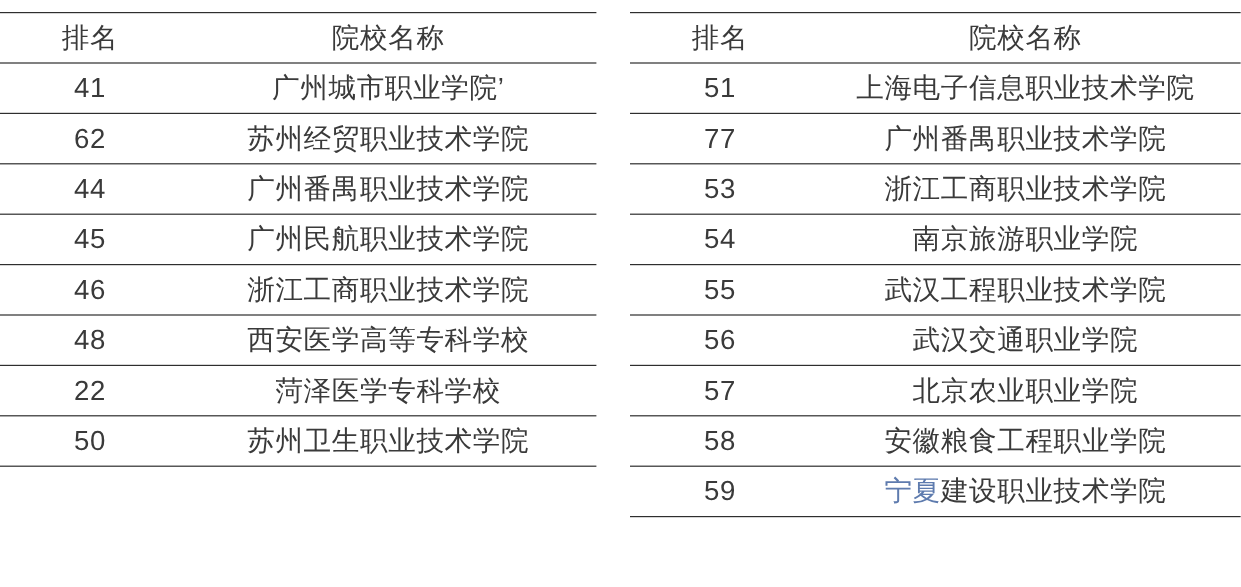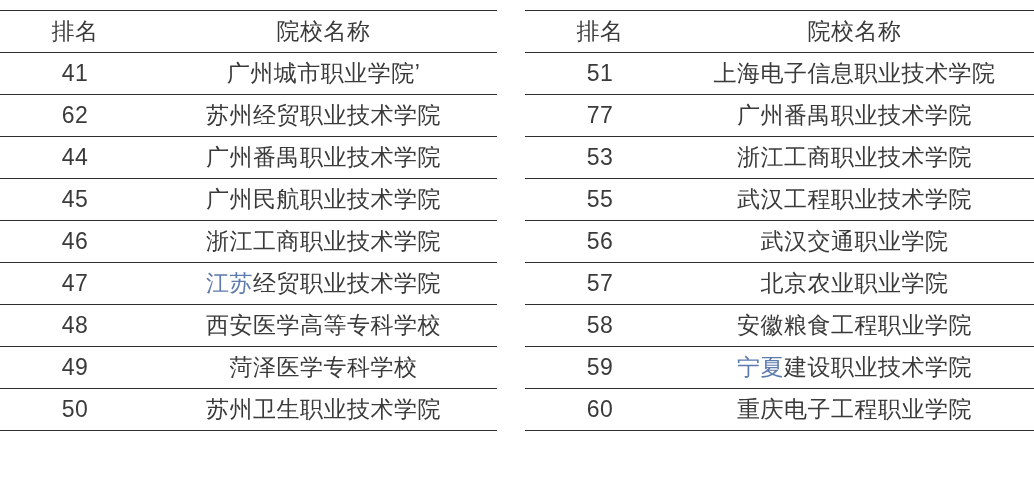--- a/index.html
+++ b/index.html
@@ -79,29 +79,25 @@
         </tr>
         <tr>
           <td class="col-rank">45</td>
           <td class="col-name"><span>广州民航职业技术学院</span></td>
         </tr>
         <tr>
           <td class="col-rank">46</td>
           <td class="col-name"><span>浙江工商职业技术学院</span></td>
         </tr>
         <tr>
-          <td class="col-rank">47</td>
-          <td class="col-name"><span class="hl">江苏</span><span>经贸职业技术学院</span></td>
-        </tr>
-        <tr>
           <td class="col-rank">48</td>
           <td class="col-name"><span>西安医学高等专科学校</span></td>
         </tr>
         <tr>
-          <td class="col-rank">49</td>
+          <td class="col-rank">22</td>
           <td class="col-name"><span>菏泽医学专科学校</span></td>
         </tr>
         <tr>
           <td class="col-rank">50</td>
           <td class="col-name"><span>苏州卫生职业技术学院</span></td>
         </tr>
       </tbody>
   </table>
 
   <table class="rank-table table-right">
@@ -118,39 +114,39 @@
         </tr>
         <tr>
           <td class="col-rank">77</td>
           <td class="col-name"><span>广州番禺职业技术学院</span></td>
         </tr>
         <tr>
           <td class="col-rank">53</td>
           <td class="col-name"><span>浙江工商职业技术学院</span></td>
         </tr>
         <tr>
+          <td class="col-rank">54</td>
+          <td class="col-name"><span>南京旅游职业学院</span></td>
+        </tr>
+        <tr>
           <td class="col-rank">55</td>
           <td class="col-name"><span>武汉工程职业技术学院</span></td>
         </tr>
         <tr>
           <td class="col-rank">56</td>
           <td class="col-name"><span>武汉交通职业学院</span></td>
         </tr>
         <tr>
           <td class="col-rank">57</td>
           <td class="col-name"><span>北京农业职业学院</span></td>
         </tr>
         <tr>
           <td class="col-rank">58</td>
           <td class="col-name"><span>安徽粮食工程职业学院</span></td>
         </tr>
         <tr>
           <td class="col-rank">59</td>
           <td class="col-name"><span class="hl">宁夏</span><span>建设职业技术学院</span></td>
         </tr>
-        <tr>
-          <td class="col-rank">60</td>
-          <td class="col-name"><span>重庆电子工程职业学院</span></td>
-        </tr>
       </tbody>
   </table>
 
 </div>
 
 </body></html>

